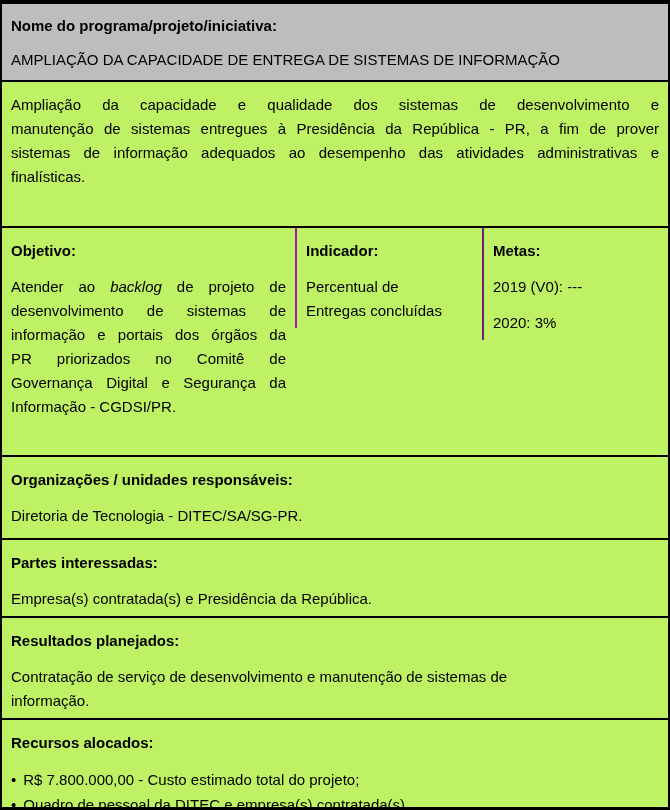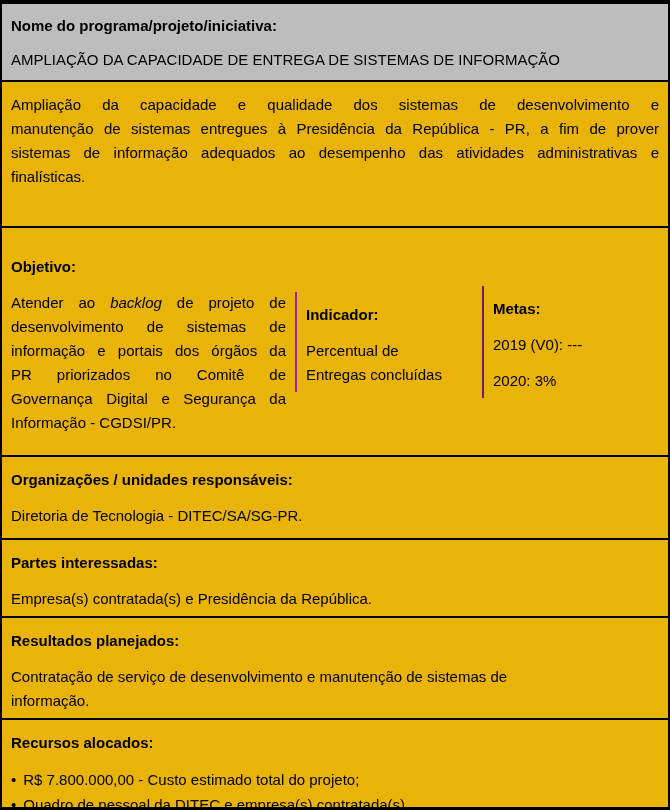--- a/index.html
+++ b/index.html
@@ -4,21 +4,21 @@
 <style>
   * { box-sizing: border-box; }
   html, body { margin: 0; padding: 0; background: #ffffff; }
   body {
     width: 670px; height: 810px;
     font-family: "Liberation Sans", "DejaVu Sans", sans-serif;
     color: #000;
   }
   .doc {
     width: 670px; height: 810px;
-    background: #eab308;
+    background: #bef264;
     border: 2px solid #000;
     border-top-width: 4px;
     border-bottom-width: 3px;
     font-size: 15px;
     line-height: 24px;
     overflow: hidden;
   }
   .row { border-top: 2px solid #000; padding: 11px 9px 5px; }
   .row.first { border-top: 0; }
 
@@ -35,21 +35,21 @@
   .txt { margin: 0; }
   .mb  { margin: 0 0 12px 0; }
 
   
   .jl   { text-align: justify; text-align-last: justify; }
   .last { text-align: left; }
 
   .preline { white-space: pre-line; }
   .narrow  { max-width: 530px; }
 
-  .cols { display: flex; align-items: center; }
+  .cols { display: flex; align-items: flex-start; }
   .col  { padding: 11px 9px 5px; }
   .c1   { width: 293px; }
   .c2   { width: 187px; border-left: 2px solid #a21caf; }
   .c3   { flex: 1;      border-left: 2px solid #701a75; }
 
   em { font-style: italic; }
 
   ul.bullets { list-style: none; margin: 0; padding: 0; }
   ul.bullets li { display: flex; line-height: 25px; margin: 0; }
   .bullet { margin-right: 7px; flex: 0 0 auto; }

